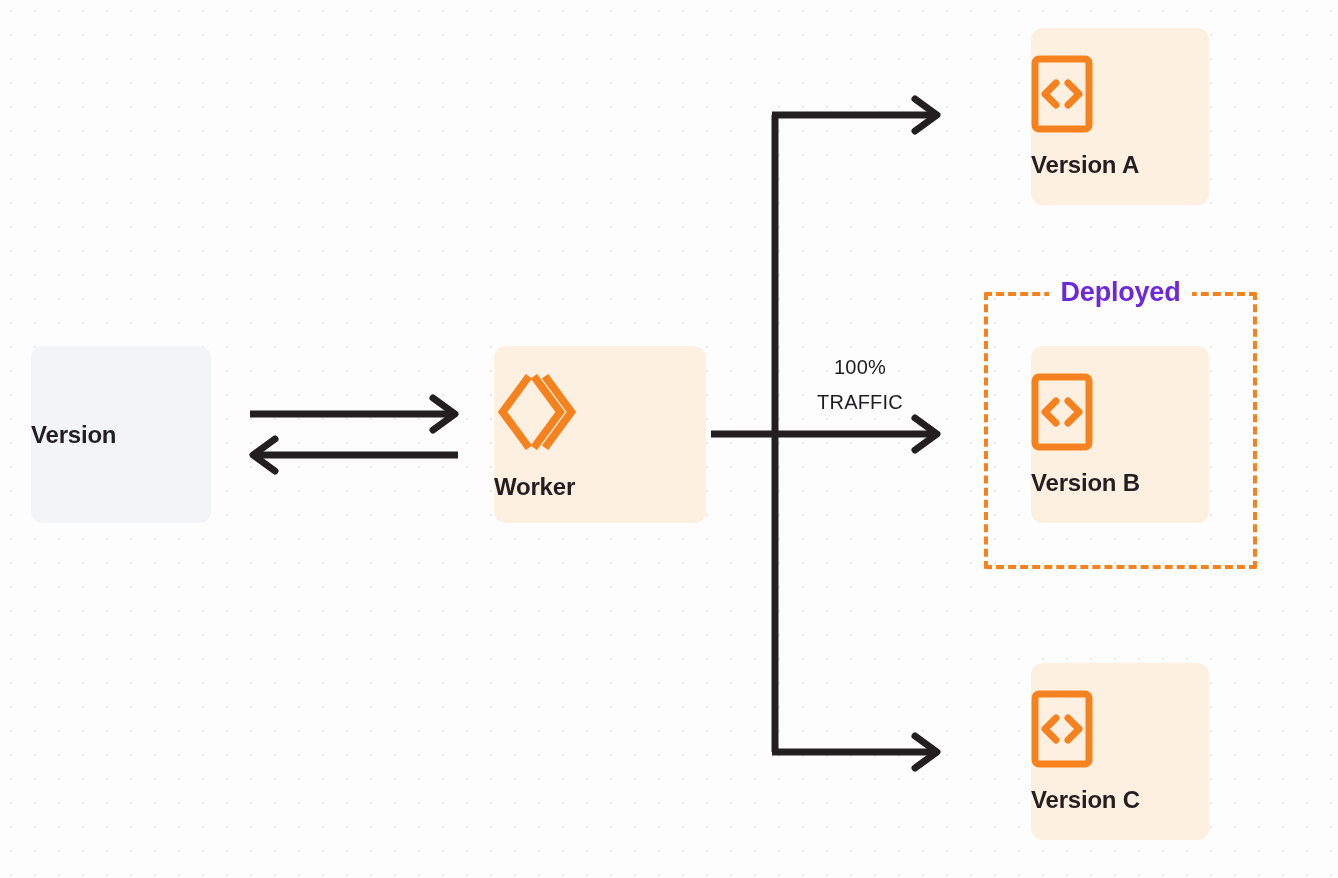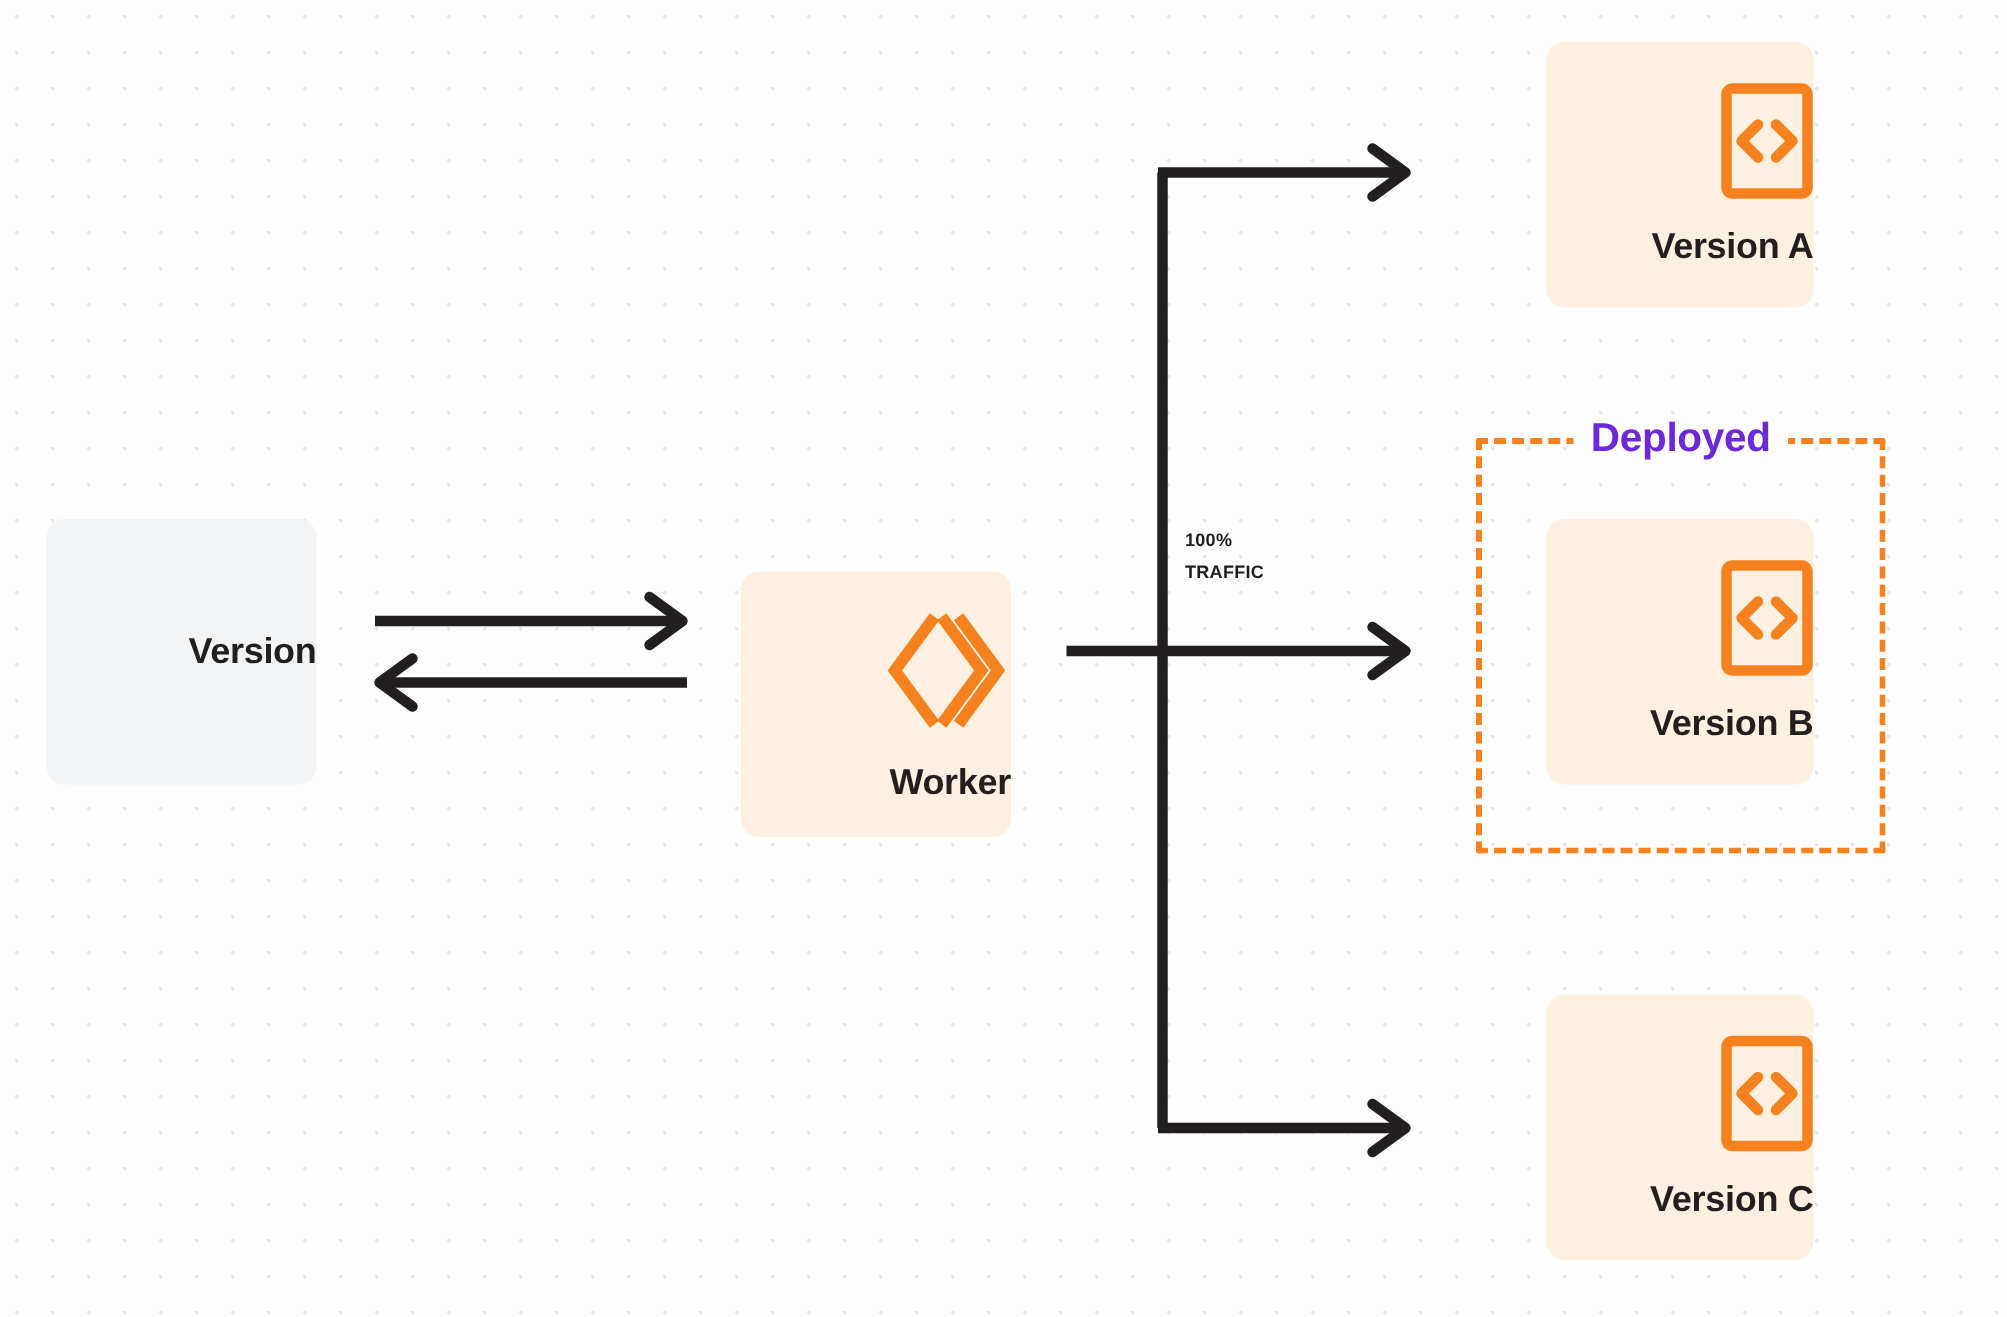--- a/index.html
+++ b/index.html
@@ -23,21 +23,21 @@
     background-image: radial-gradient(circle at 1px 1px, #e7e7e7 1.3px, transparent 1.4px);
     background-size: 24px 24px;
     background-position: 10px 10px;
   }
 
   .node {
     position: absolute;
     box-sizing: border-box;
     display: flex;
     flex-direction: column;
-    align-items: flex-end;
+    align-items: flex-start;
     justify-content: center;
     border-radius: 12px;
   }
 
   .node-label {
     font-weight: 700;
     font-size: 24px;
     letter-spacing: -0.2px;
     color: #231f20;
     white-space: nowrap;
@@ -49,24 +49,23 @@
     top: 346px;
     width: 180px;
     height: 177px;
     background: #f3f4f6;
   }
 
   
   #worker-node {
     left: 494px;
     top: 346px;
-    width: 180px;
+    width: 212px;
     height: 177px;
     background: #fdf0e0;
-    margin-top: 35px;
   }
   #worker-node .node-label { margin-top: 18px; }
 
   .worker-logo { width: 86px; height: 86px; display: block; }
 
   
   .version-node {
     width: 178px;
     height: 177px;
     background: #fdf0e0;
@@ -113,22 +112,23 @@
     height: 878px;
     pointer-events: none;
   }
 
   
   #traffic-label {
     position: absolute;
     left: 790px;
     top: 350px;
     width: 140px;
-    font-size: 12px;
-    font-weight: 700;
+    text-align: center;
+    font-size: 20px;
+    font-weight: 400;
     color: #1d1d1f;
     line-height: 1.75;
     letter-spacing: 0.2px;
   }
   #traffic-label .pct { display: block; }
   #traffic-label .word { display: block; }
 </style>
 </head>
 <body>
 

